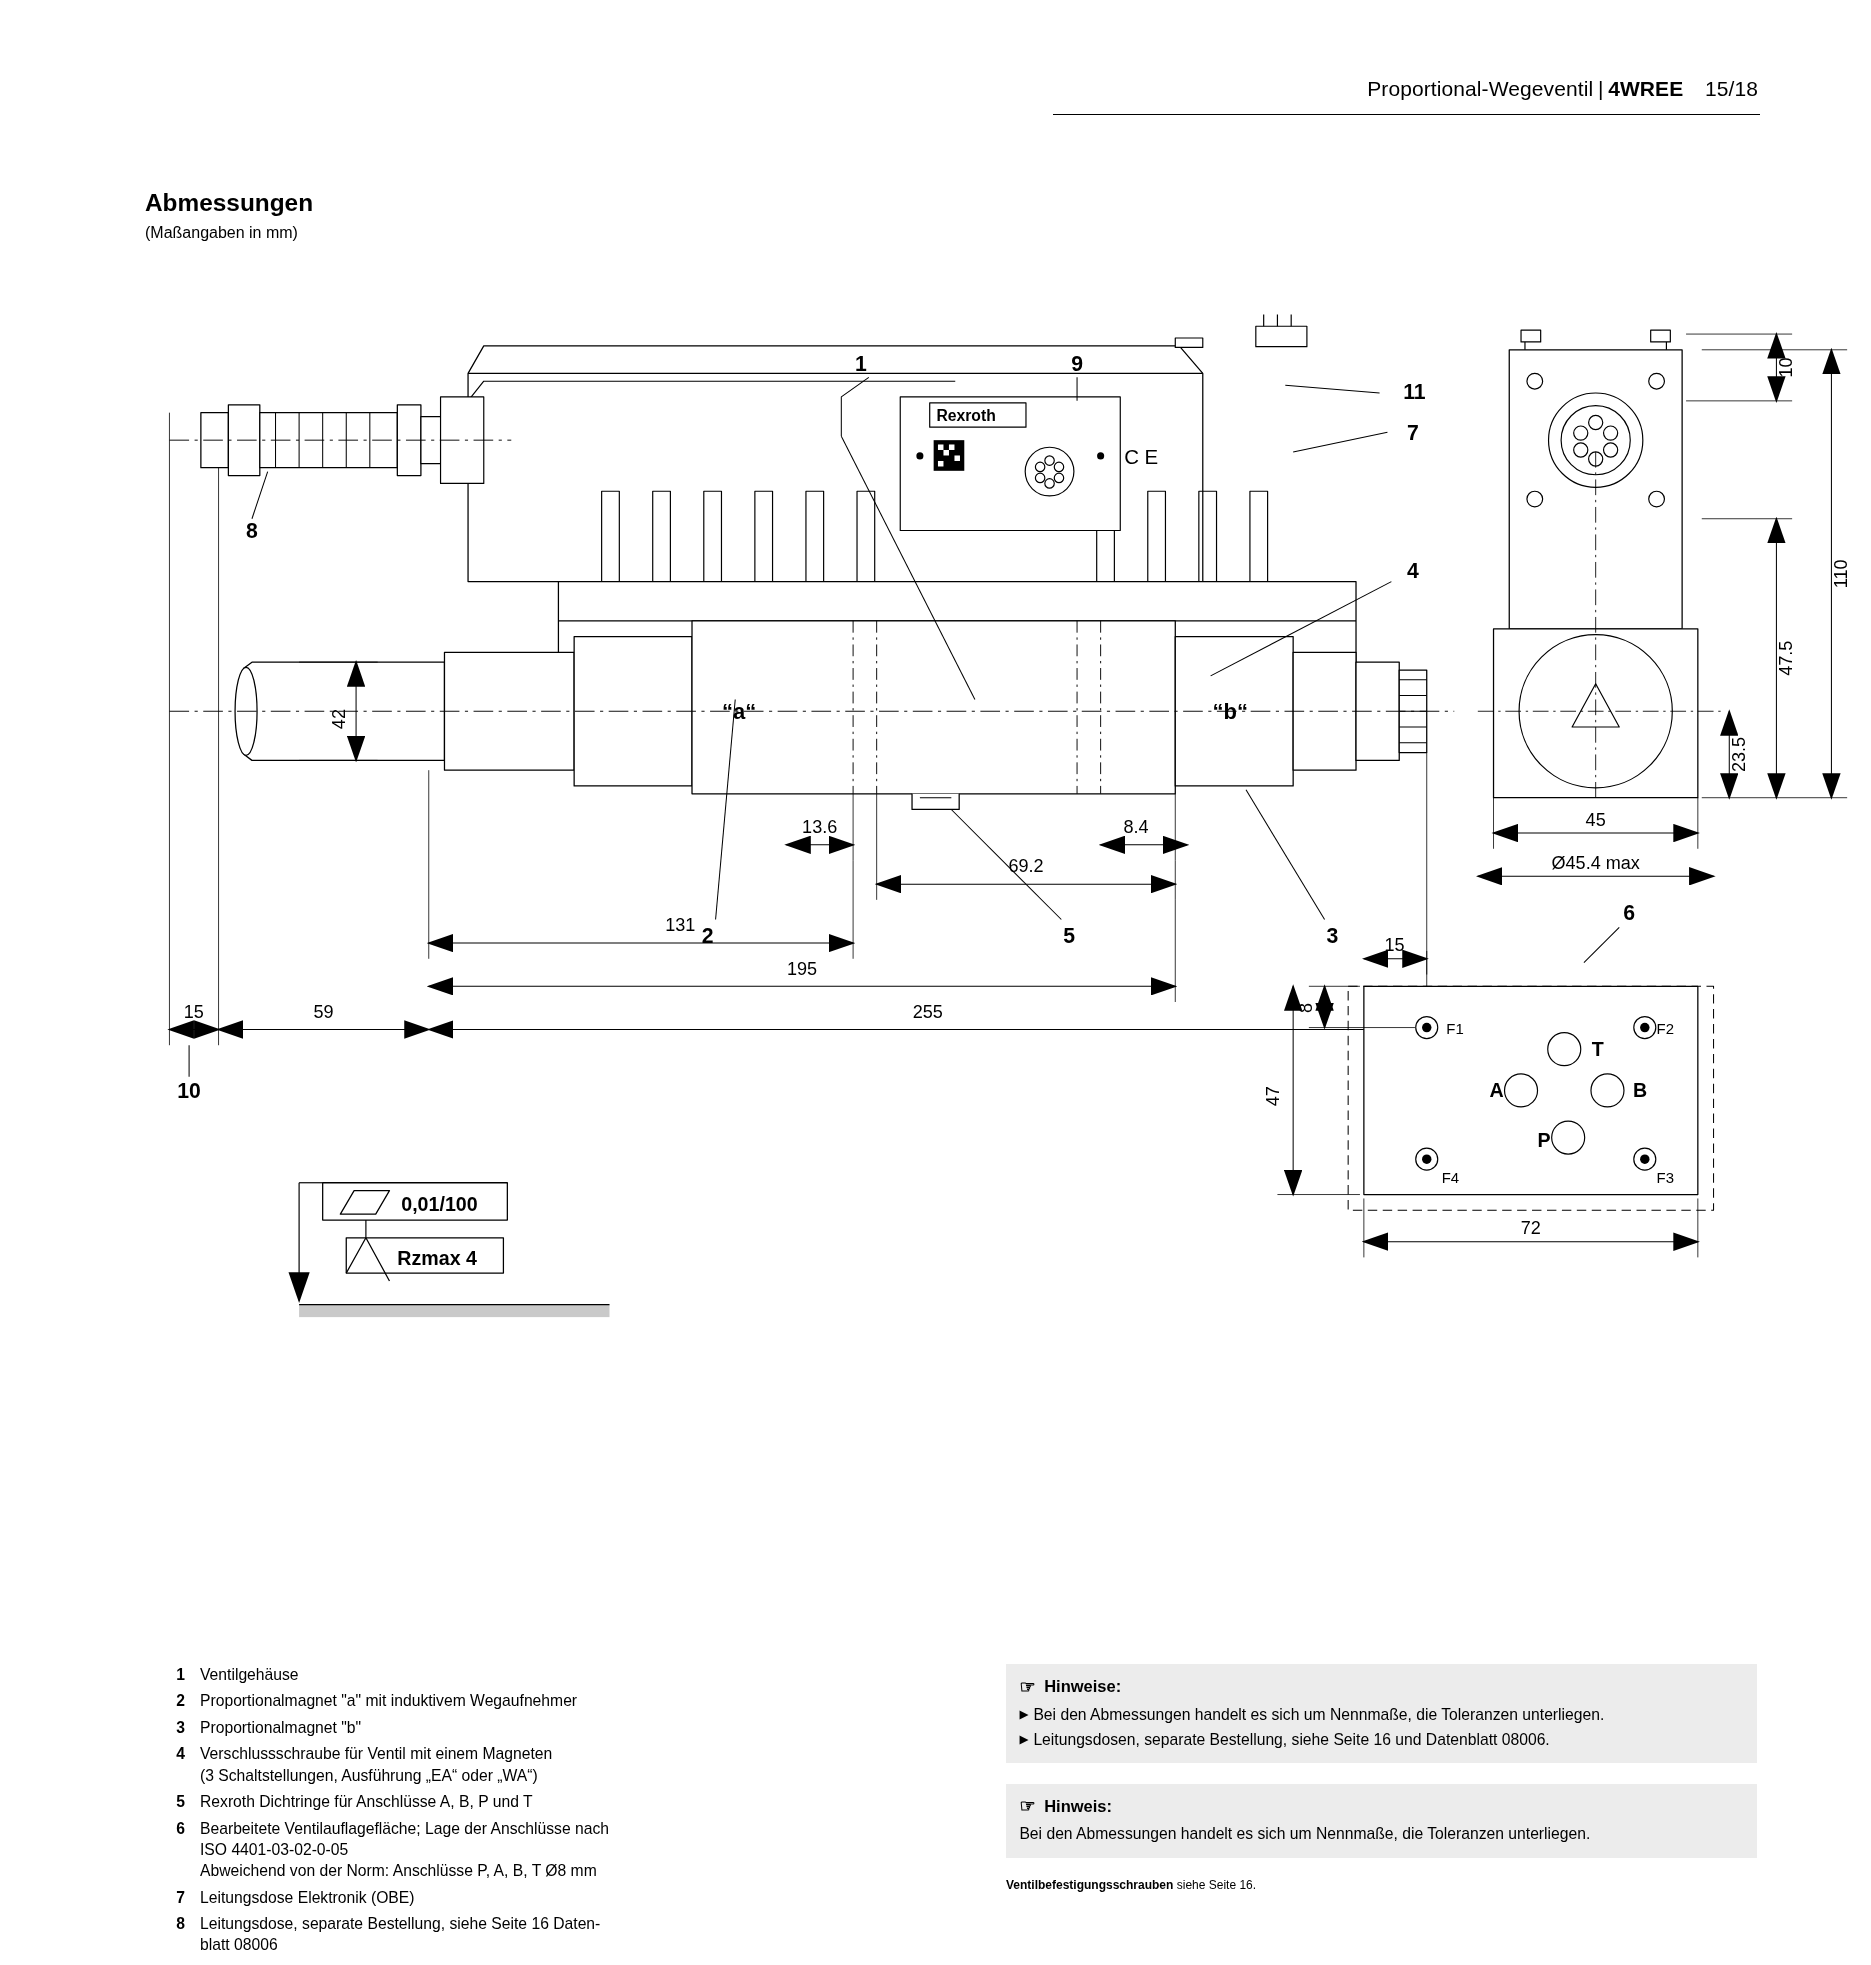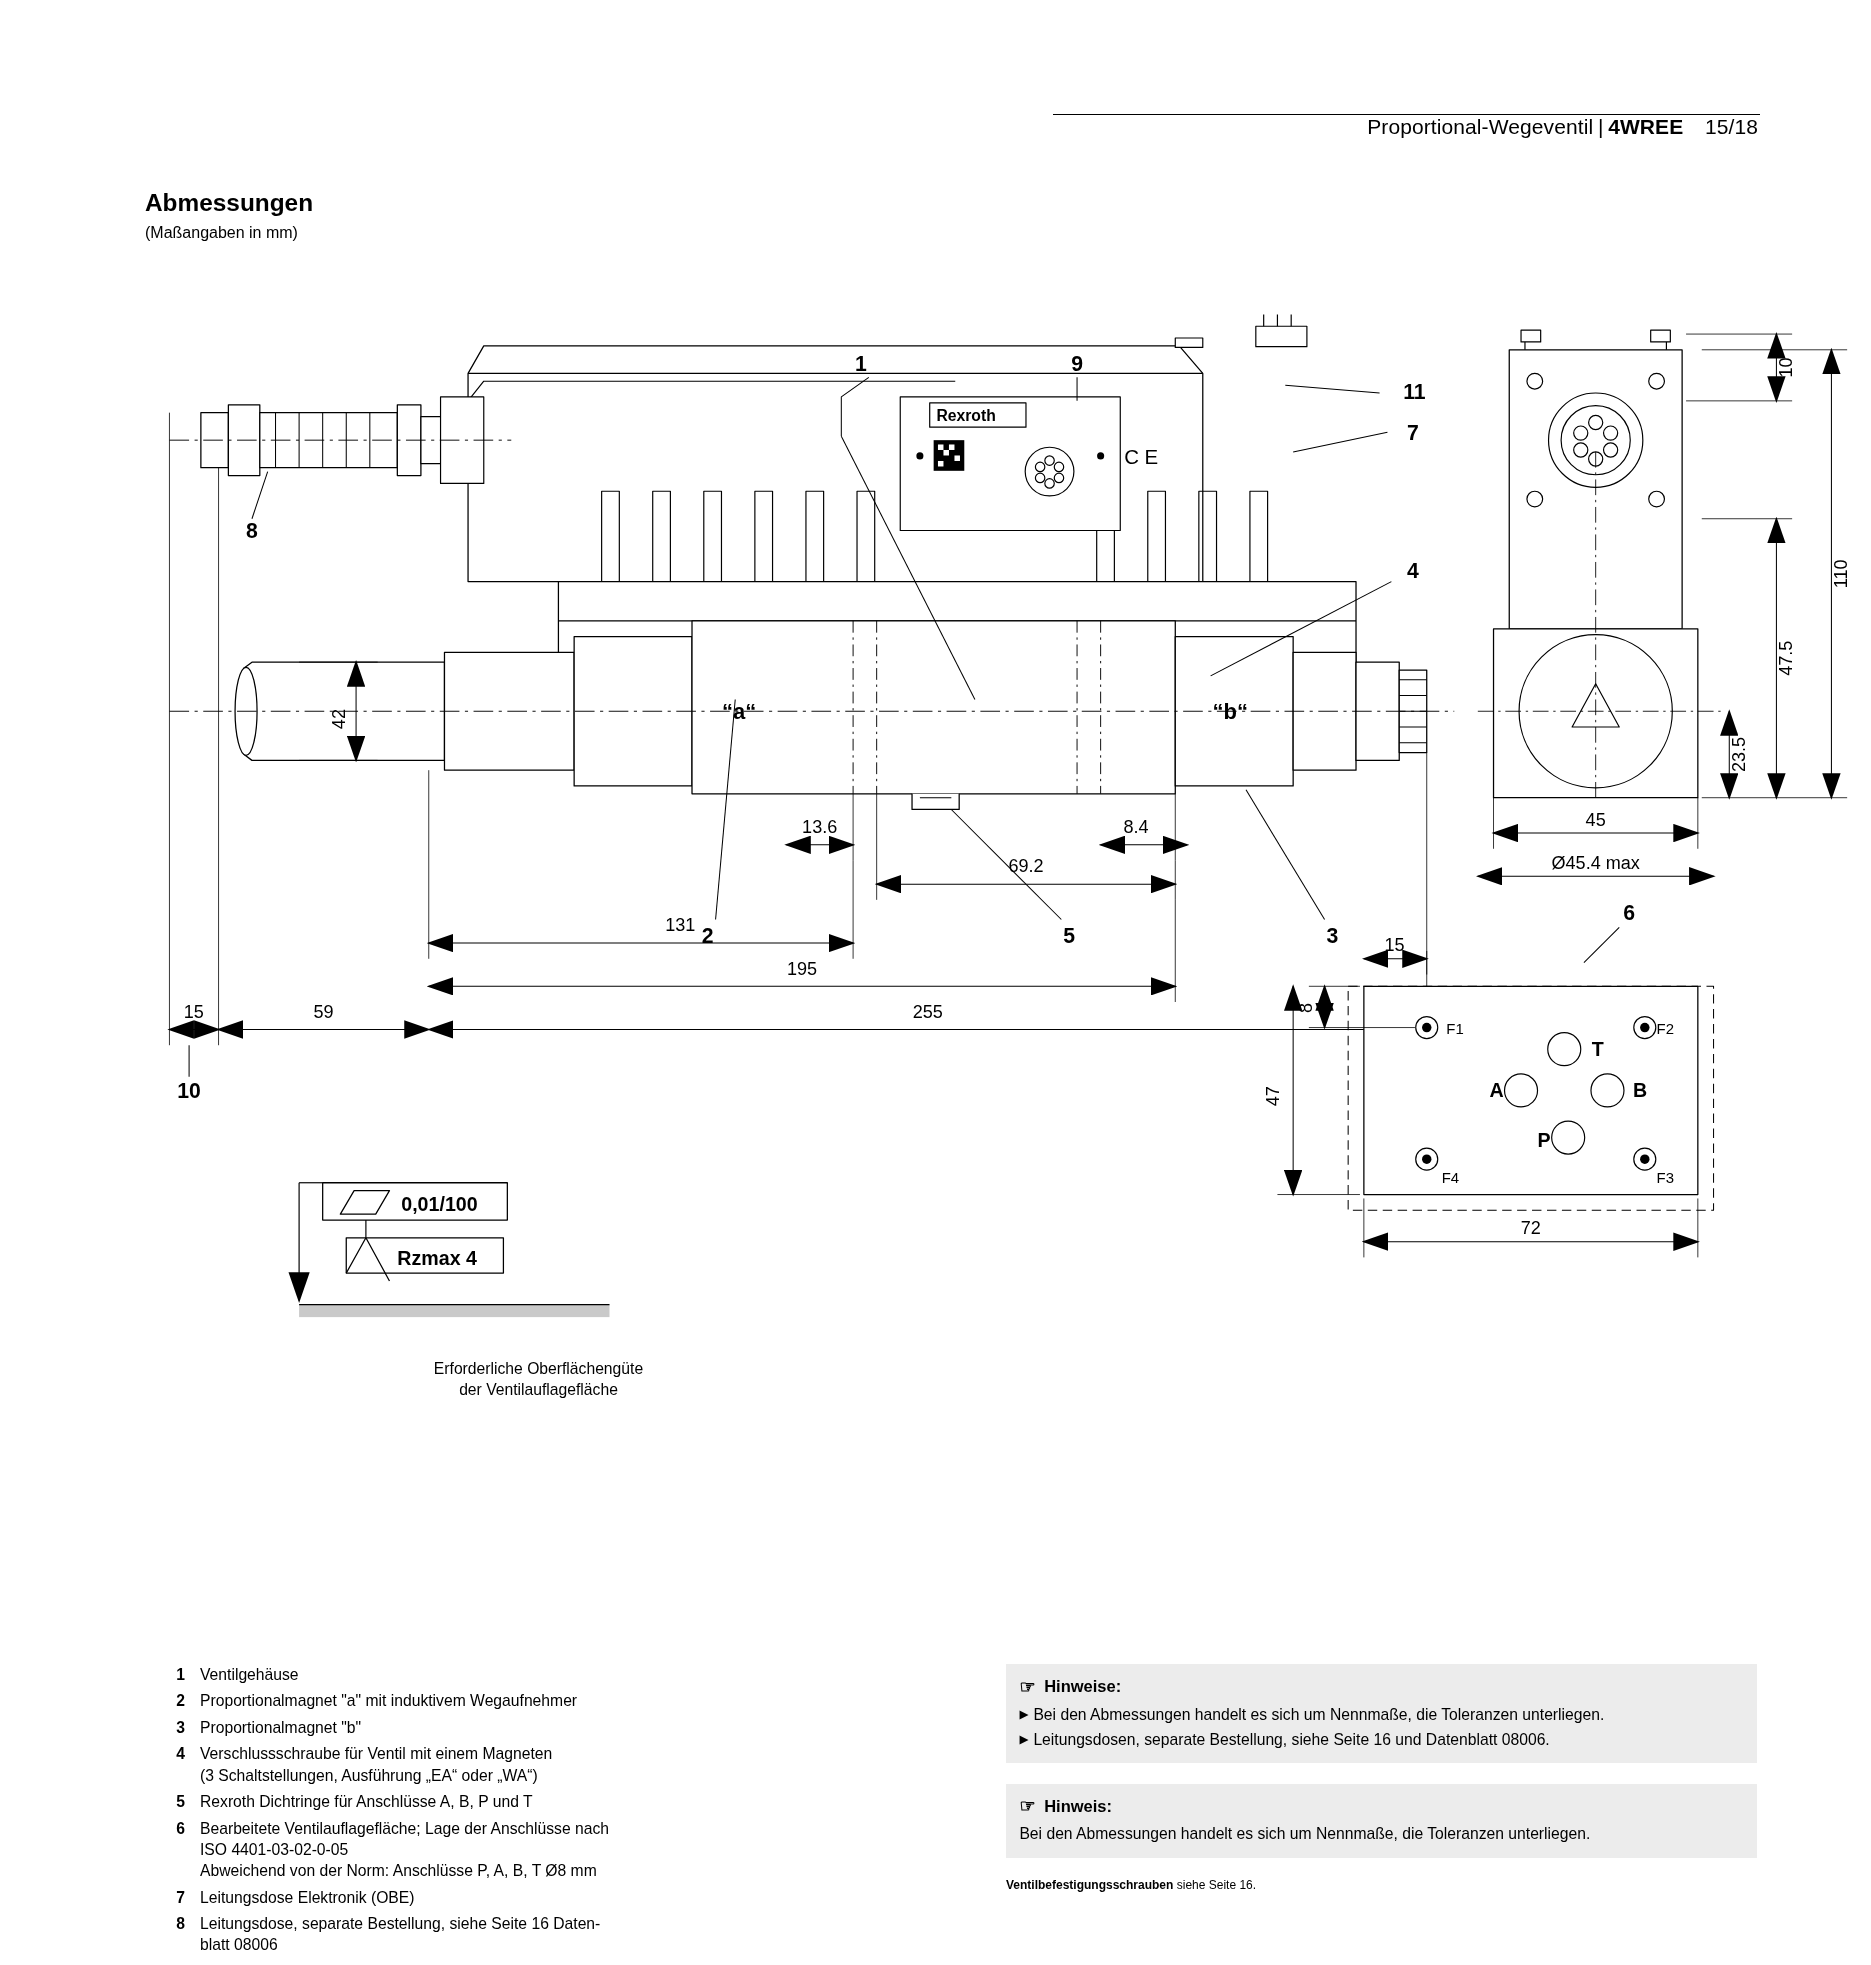--- a/index.html
+++ b/index.html
@@ -21,21 +21,20 @@
 
   
   .header {
     position: absolute;
     top: 77px;
     right: 114px;
     font-size: 21px;
     color: #000;
     letter-spacing: 0.1px;
     white-space: nowrap;
-    margin-top: 38px;
   }
   .header .bold { font-weight: bold; }
   .header .sep { padding: 0 4.7px; }
   .header .pages { display: inline-block; margin-left: 21.6px; }
   .header-rule {
     position: absolute;
     top: 114px;
     left: 1053px;
     width: 707px;
     height: 1.2px;
@@ -410,24 +409,20 @@
         <text x="3790" y="2072" font-size="50" font-weight="bold">A</text>
         <text x="4155" y="2072" font-size="50" font-weight="bold">B</text>
         <text x="3912" y="2200" font-size="50" font-weight="bold">P</text>
 
         <text x="1020" y="2362" font-size="50" font-weight="bold">0,01/100</text>
         <text x="1010" y="2500" font-size="50" font-weight="bold">Rzmax  4</text>
       </g>
     </svg>
   </div>
 
-  <div class="surf-caption">
-    <div>Erforderliche Oberflächengüte</div>
-    <div>der Ventilauflagefläche</div>
-  </div>
 
   <div class="legend">
     <div class="legend-row">
       <div class="legend-num">1</div>
       <div class="legend-text">Ventilgehäuse</div>
     </div>
     <div class="legend-row">
       <div class="legend-num">2</div>
       <div class="legend-text">Proportionalmagnet "a" mit induktivem Wegaufnehmer</div>
     </div>

